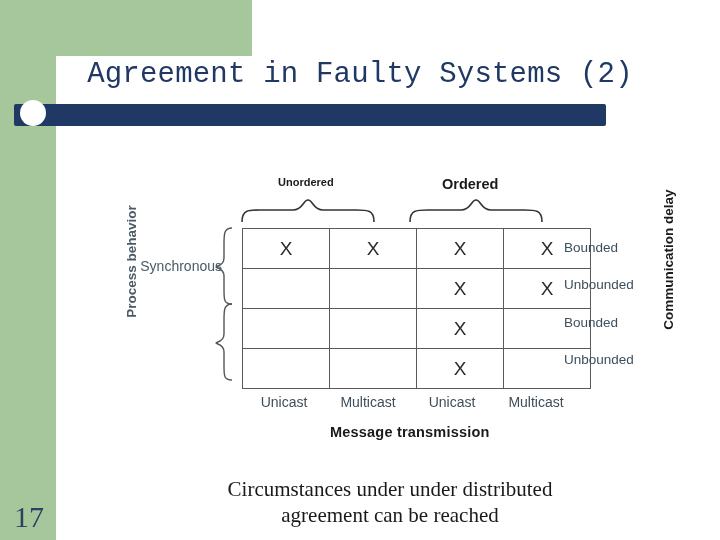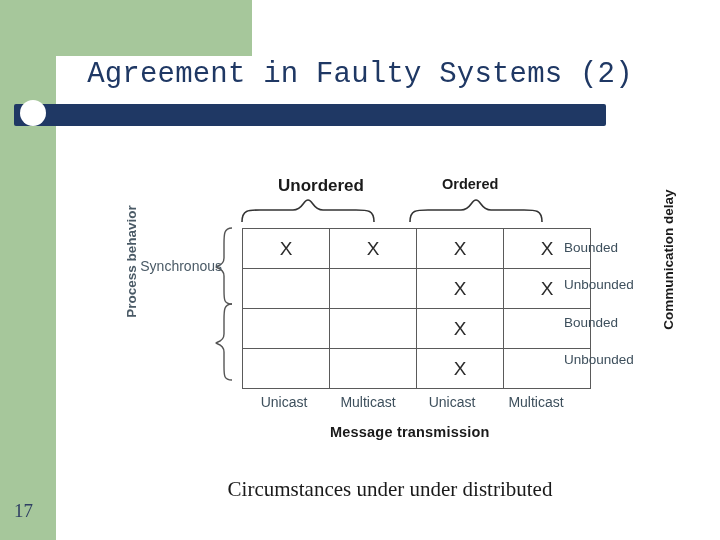--- a/index.html
+++ b/index.html
@@ -62,21 +62,21 @@
     color: #1f3864;
     font-family: Liberation Mono, monospace;
     letter-spacing: 0.2px;
   }
 
   
   .page-number {
     position: absolute;
     left: 14px;
     top: 500px;
-    font-size: 19px;
+    font-size: 30px;
     color: #2f3f63;
     font-family: "Liberation Serif", serif;
   }
 
   
   .caption {
     position: absolute;
     left: 110px;
     top: 476px;
     width: 560px;
@@ -111,21 +111,21 @@
   }
   .msg-transmission {
     left: 240px;
     top: 288px;
     font-size: 14.5px;
     letter-spacing: .2px;
   }
   .col-group-unordered {
     left: 188px;
     top: 40px;
-    font-size: 17px;
+    font-size: 11px;
   }
   .col-group-ordered {
     left: 352px;
     top: 40px;
     font-size: 14.5px;
   }
 
   .proc-behavior {
     left: -34px;
     top: 118px;
@@ -281,13 +281,14 @@
   <div class="col-label c0">Unicast</div>
   <div class="col-label c1">Multicast</div>
   <div class="col-label c2">Unicast</div>
   <div class="col-label c3">Multicast</div>
 
   <div class="fig-label msg-transmission">Message transmission</div>
 </div>
 
 <div class="caption">
   <div>Circumstances under under distributed</div>
+  <div>agreement can be reached</div>
 </div>
 
 </body></html>

